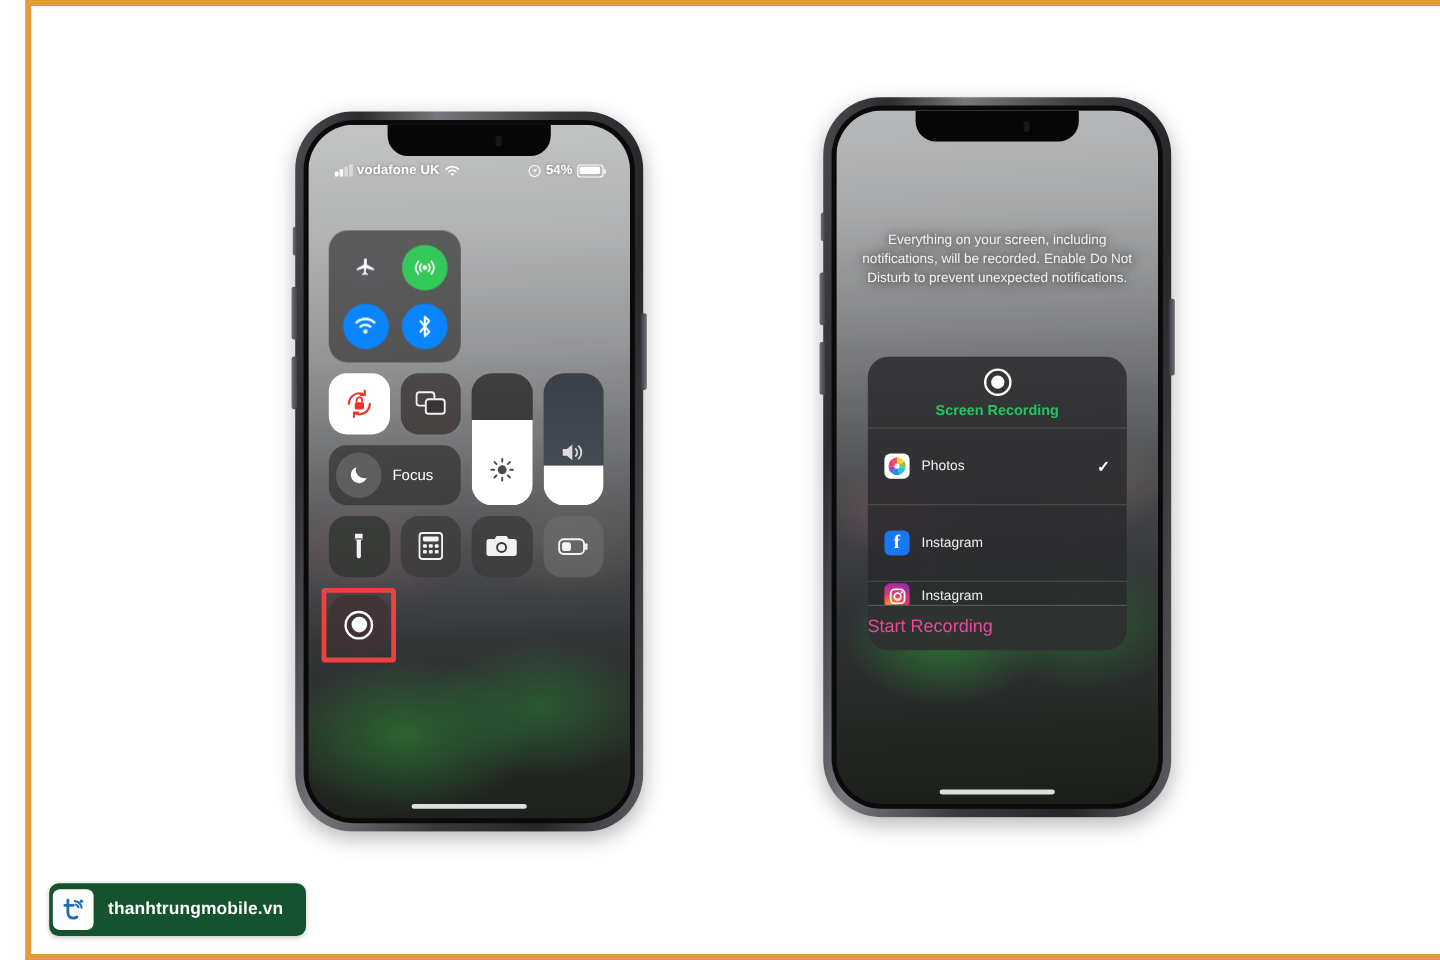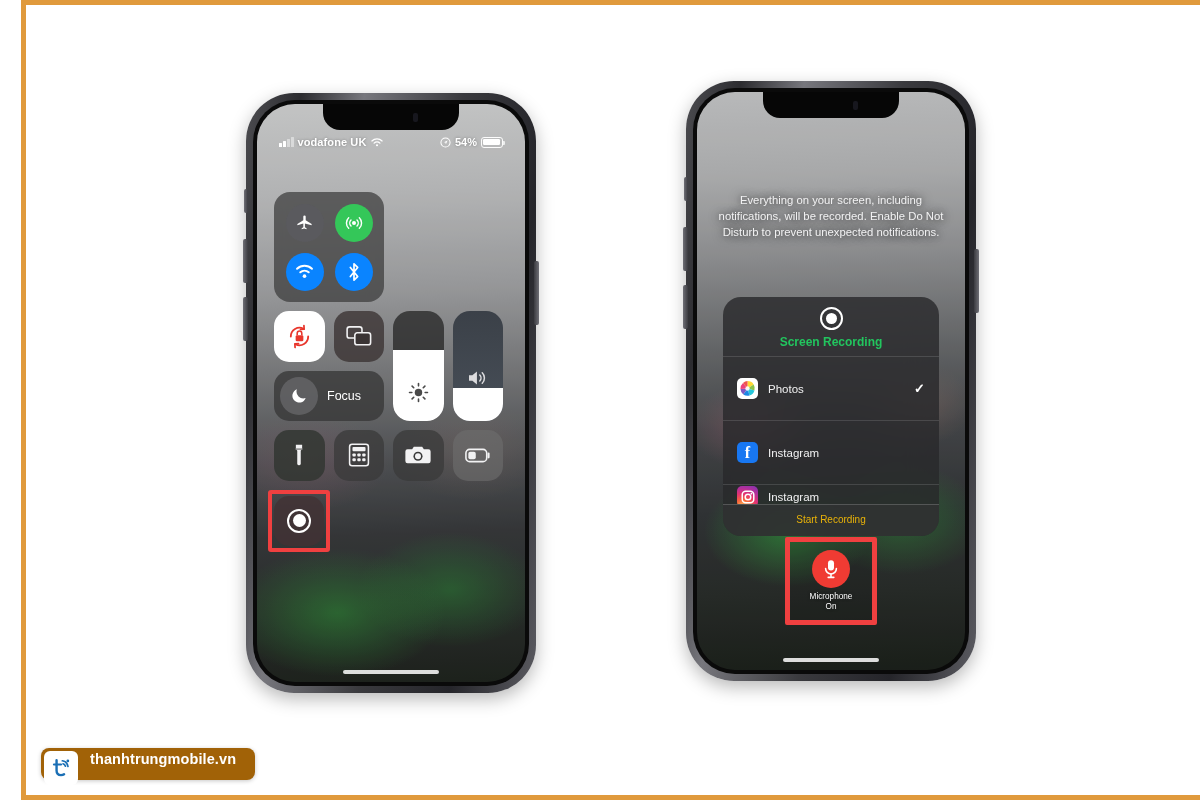--- a/index.html
+++ b/index.html
@@ -346,23 +346,22 @@
   .app-icon.photos { background:#fff; }
   .app-icon.fb { background:#1877f2; color:#fff; font-weight:bold; font-size:16px; font-family:"Liberation Serif", serif; line-height:1; }
   .app-icon.ig {
     background: radial-gradient(circle at 28% 102%, #fdd36a 0%, #f86a3a 28%, #e5336f 52%, #b63099 72%, #7b34b5 100%);
   }
   .app-name { color: #f1f1f2; font-size: 11.5px; flex: 1; }
   .check { color: #ffffff; font-size: 13px; font-weight: bold; }
 
   .sheet-action {
     padding: 9px 0 11px;
-    text-align: center;
-    color: #eab308;
-    font-size: 10px;
+    color: #ec4899;
+    font-size: 15px;
     border-top: 0.5px solid rgba(255,255,255,0.18);
     background: rgba(52,52,54,0.55);
   }
 
   
   .mic-wrap {
     position: absolute;
     left: 50%; top: 445px;
     transform: translateX(-50%);
     width: 92px; height: 88px;
@@ -391,23 +390,24 @@
     font-size: 8.2px;
     line-height: 1.22;
     text-align: center;
     text-shadow: 0 0 3px rgba(0,0,0,0.5);
   }
 
   
   .watermark {
     position: absolute;
     left: 15px; bottom: 15px;
-    height: 32px;
+    height: 44px;
     display: flex;
-    background: #a16207;
+    align-items: center;
+    background: #14532d;
     border-radius: 8px;
     padding: 3px;
     box-shadow: 0 1px 4px rgba(0,0,0,0.22);
     z-index: 40;
   }
   .wm-logo {
     width: 34px; height: 34px;
     background: #ffffff;
     border-radius: 6px;
     display: flex; align-items: center; justify-content: center;
@@ -670,36 +670,20 @@
               </span>
               <span class="app-name">Instagram</span>
               <span class="check"></span>
             </div>
 
           </div>
 
           <div class="sheet-action">Start Recording</div>
         </div>
 
-        <div class="mic-wrap">
-          <div class="mic-hl"></div>
-          <div class="mic-inner">
-            <span class="mic-circ">
-              <svg width="18" height="22" viewBox="0 0 18 22">
-                <rect x="6" y="2.2" width="6" height="10.4" rx="3" fill="#fff"></rect>
-                <path d="M3.6 10.6a5.4 5.4 0 0010.8 0" stroke="#fff" stroke-width="1.6" fill="none" stroke-linecap="round"></path>
-                <path d="M9 16v3.2M6.2 19.4h5.6" stroke="#fff" stroke-width="1.6" stroke-linecap="round"></path>
-              </svg>
-            </span>
-            <span class="mic-label">
-              <span>Microphone</span><br>
-              <span>On</span>
-            </span>
-          </div>
-        </div>
 
         <div class="home-ind"></div>
       </div>
     </div>
   </div>
 
   <div class="watermark">
     <div class="wm-logo">
       <svg width="24" height="24" viewBox="0 0 26 26">
         <path d="M8.2 4.5v11.2c0 3.1 2 5 4.8 5 1.4 0 2.5-.4 3.3-1" stroke="#1a6fb5" stroke-width="2.6" fill="none" stroke-linecap="round"></path>

